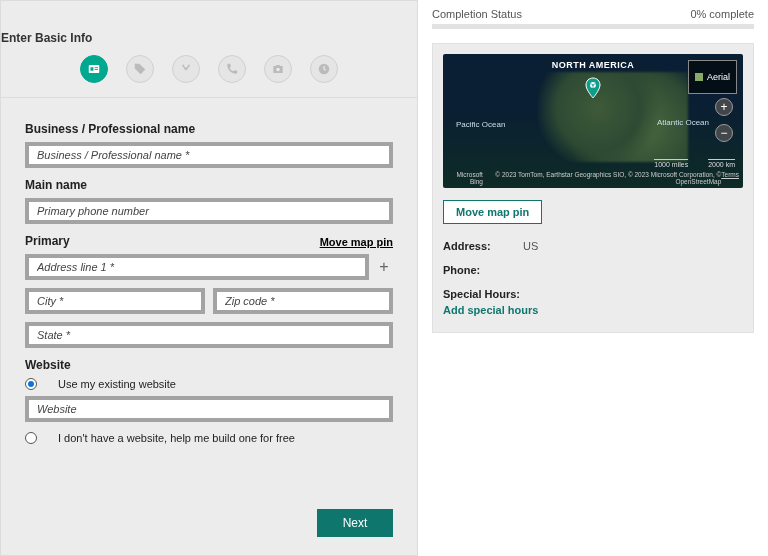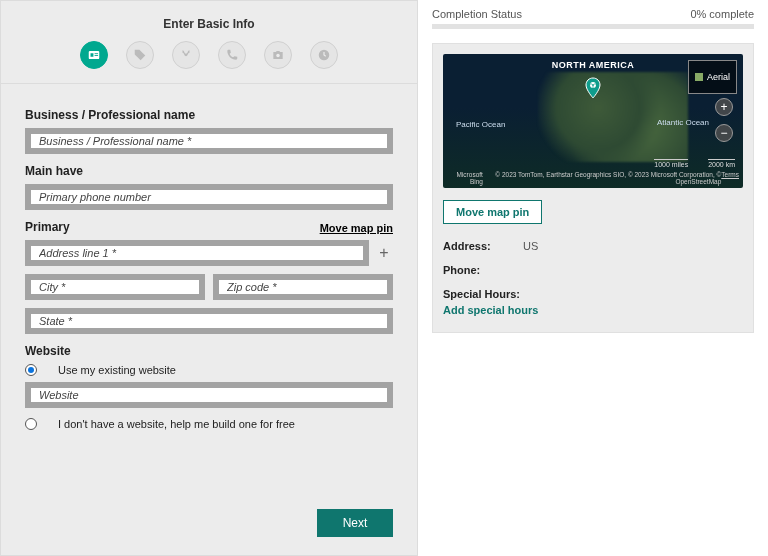--- a/index.html
+++ b/index.html
@@ -20,22 +20,21 @@
     border: 1px solid #dcdcdc;
     position: relative;
   }
   .right-panel {
     flex: 1;
     height: 556px;
     padding: 8px 14px;
     background: #fff;
   }
   .header {
-    text-align: center;
-    padding-top: 16px;
+    padding-top: 30px;
   }
   .header-title {
     font-size: 12px;
     font-weight: bold;
     color: #333;
   }
   .steps {
     display: flex;
     justify-content: center;
     gap: 18px;
@@ -73,21 +72,21 @@
     margin-top:10px; margin-bottom:6px;
   }
   .row-label .field-label { margin:0; }
   .move-pin-link {
     font-size: 11px; font-weight: bold; text-decoration: underline;
     color:#000;
   }
   .text-input, .text-input-inline {
     width: 100%;
     height: 26px;
-    border: 6px solid #a3a3a3;
+    border: 4px solid #a3a3a3;
     background: #fff;
     padding: 0 8px;
     font-size: 11px;
     font-style: italic;
     color: #444;
   }
   .text-input::placeholder, .text-input-inline::placeholder {
     color:#444; font-style: italic;
   }
   .addr-row { display:flex; align-items:center; gap:6px; }
@@ -214,21 +213,21 @@
             <path d="M12 7v5l3 2" stroke="#ececec" stroke-width="2" fill="none"></path>
           </svg>
       </div>
     </div>
   </div>
 
   <div class="form-area">
     <label class="field-label">Business / Professional name</label>
     <input class="text-input" placeholder="Business / Professional name *" style="">
 
-    <label class="field-label">Main have</label>
+    <label class="field-label">Main name</label>
     <input class="text-input" placeholder="Primary phone number" style="">
 
     <div class="row-label">
       <label class="field-label">Primary</label>
       <a class="move-pin-link">Move map pin</a>
     </div>
     <div class="addr-row">
       <input class="text-input" placeholder="Address line 1 *" style="">
       <div class="plus-btn">+</div>
     </div>

